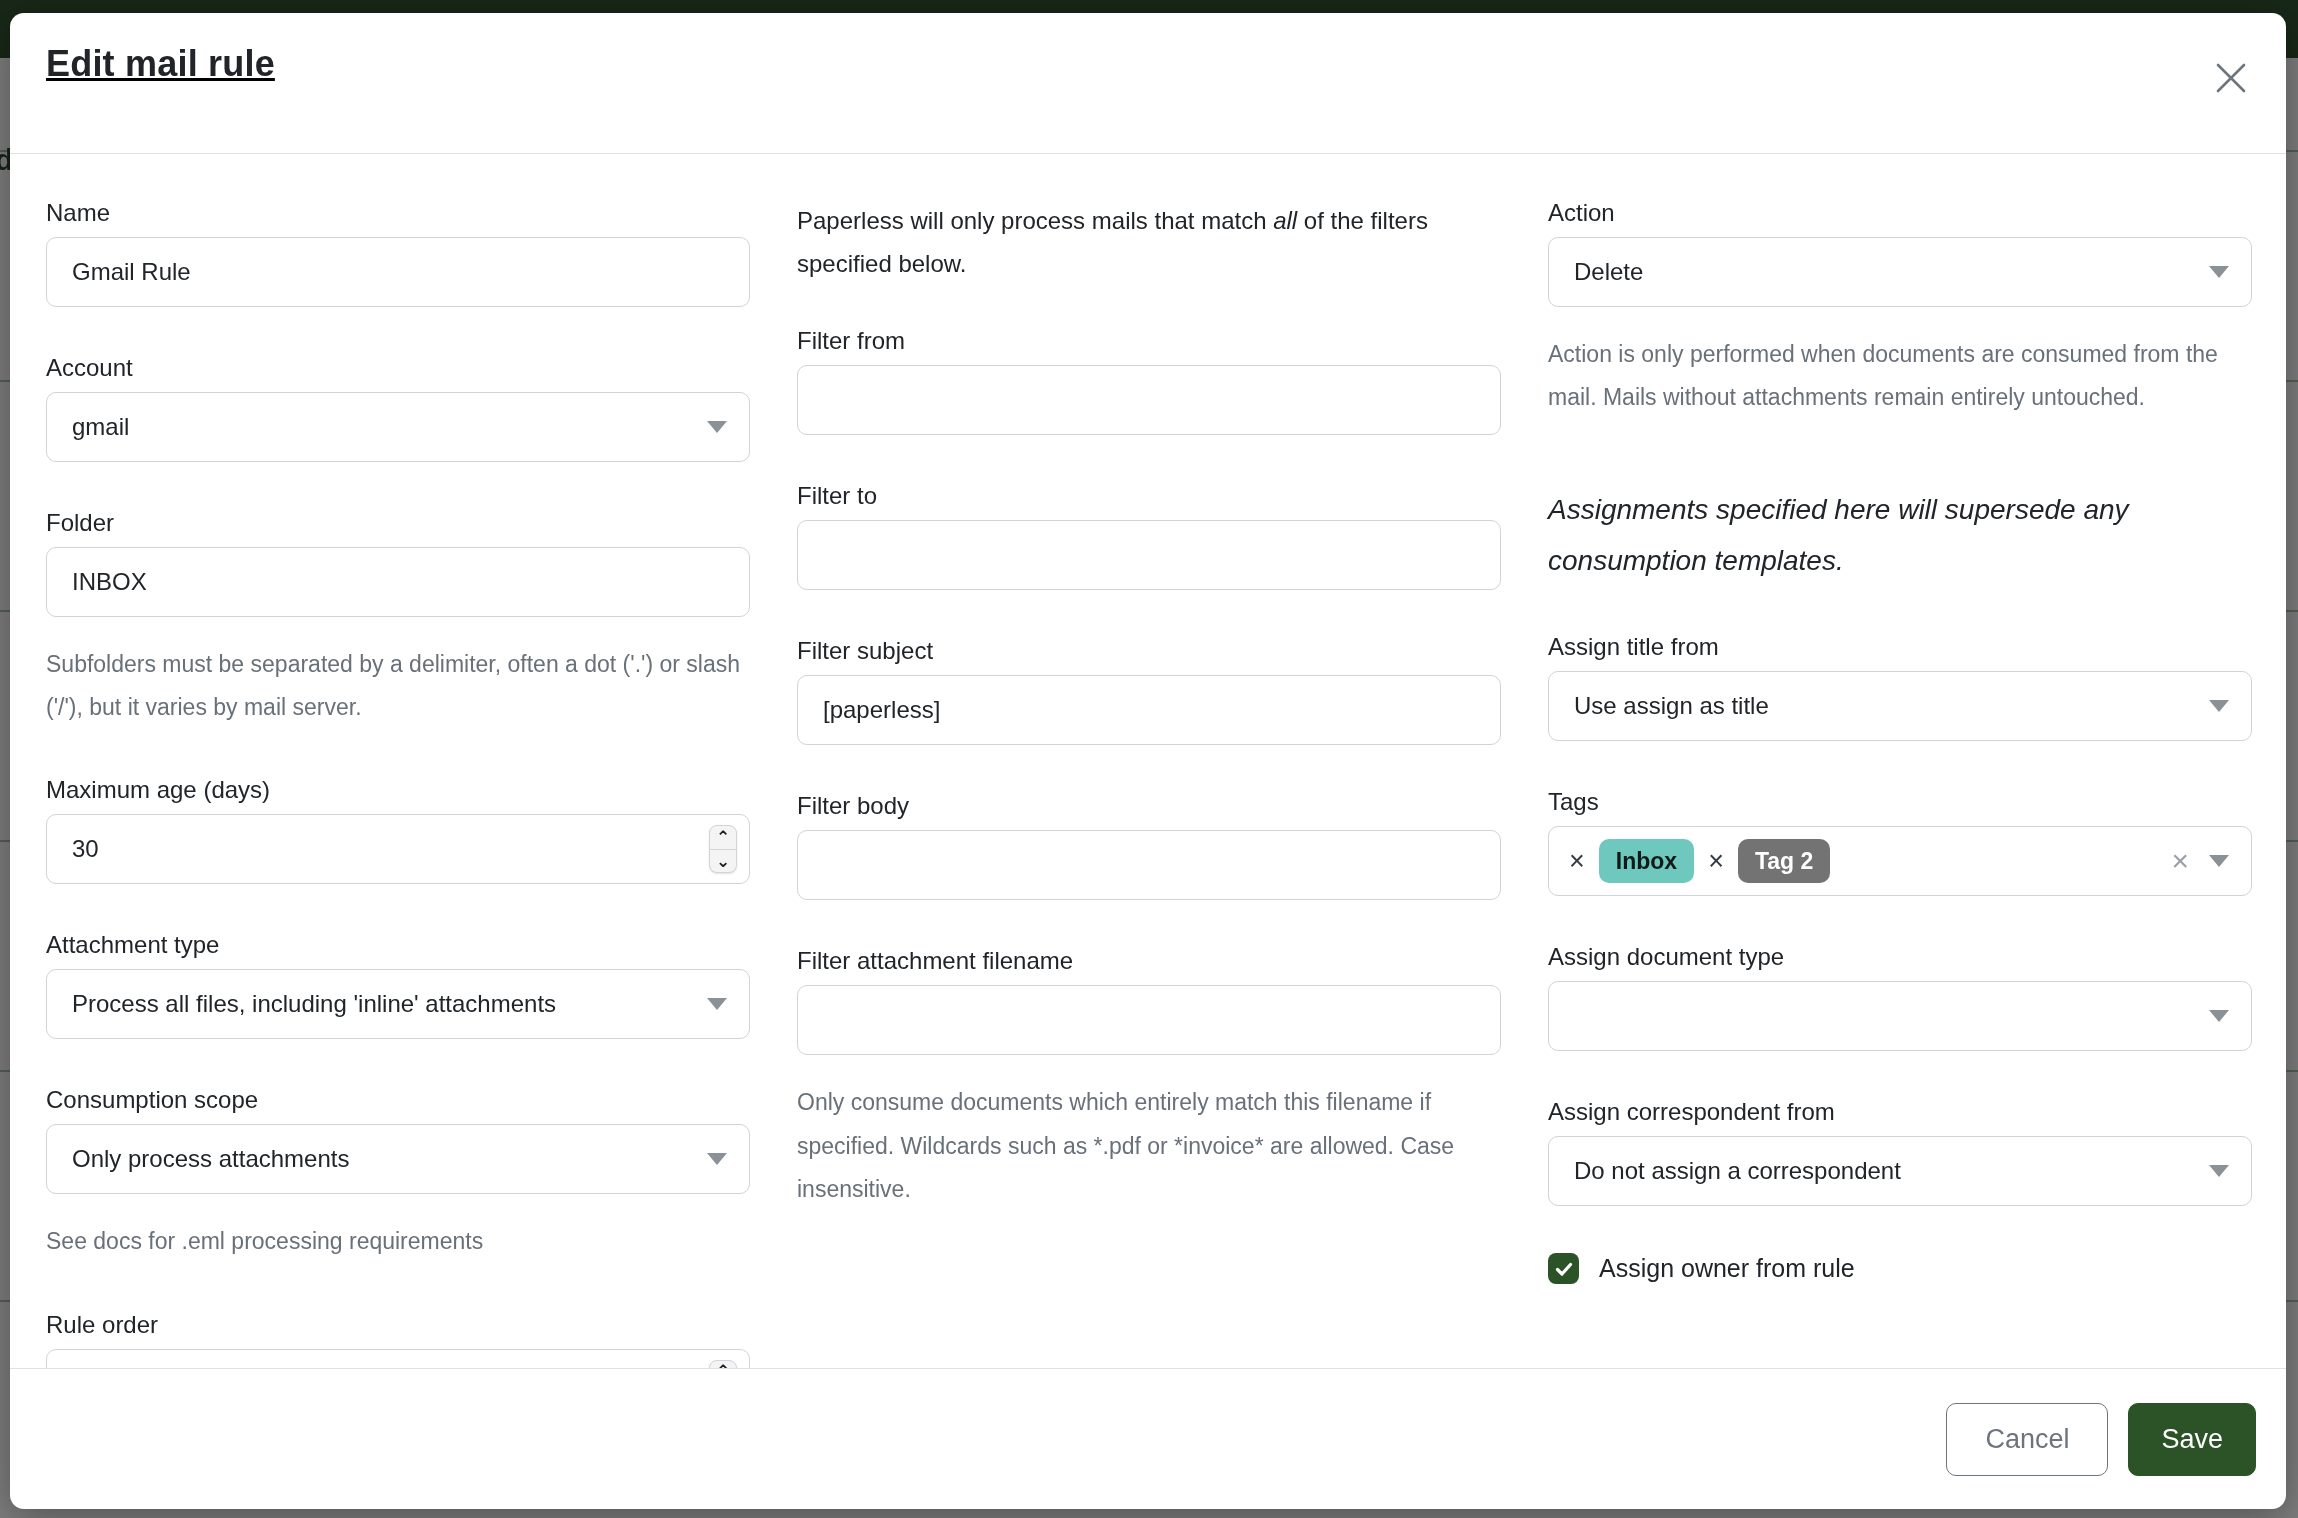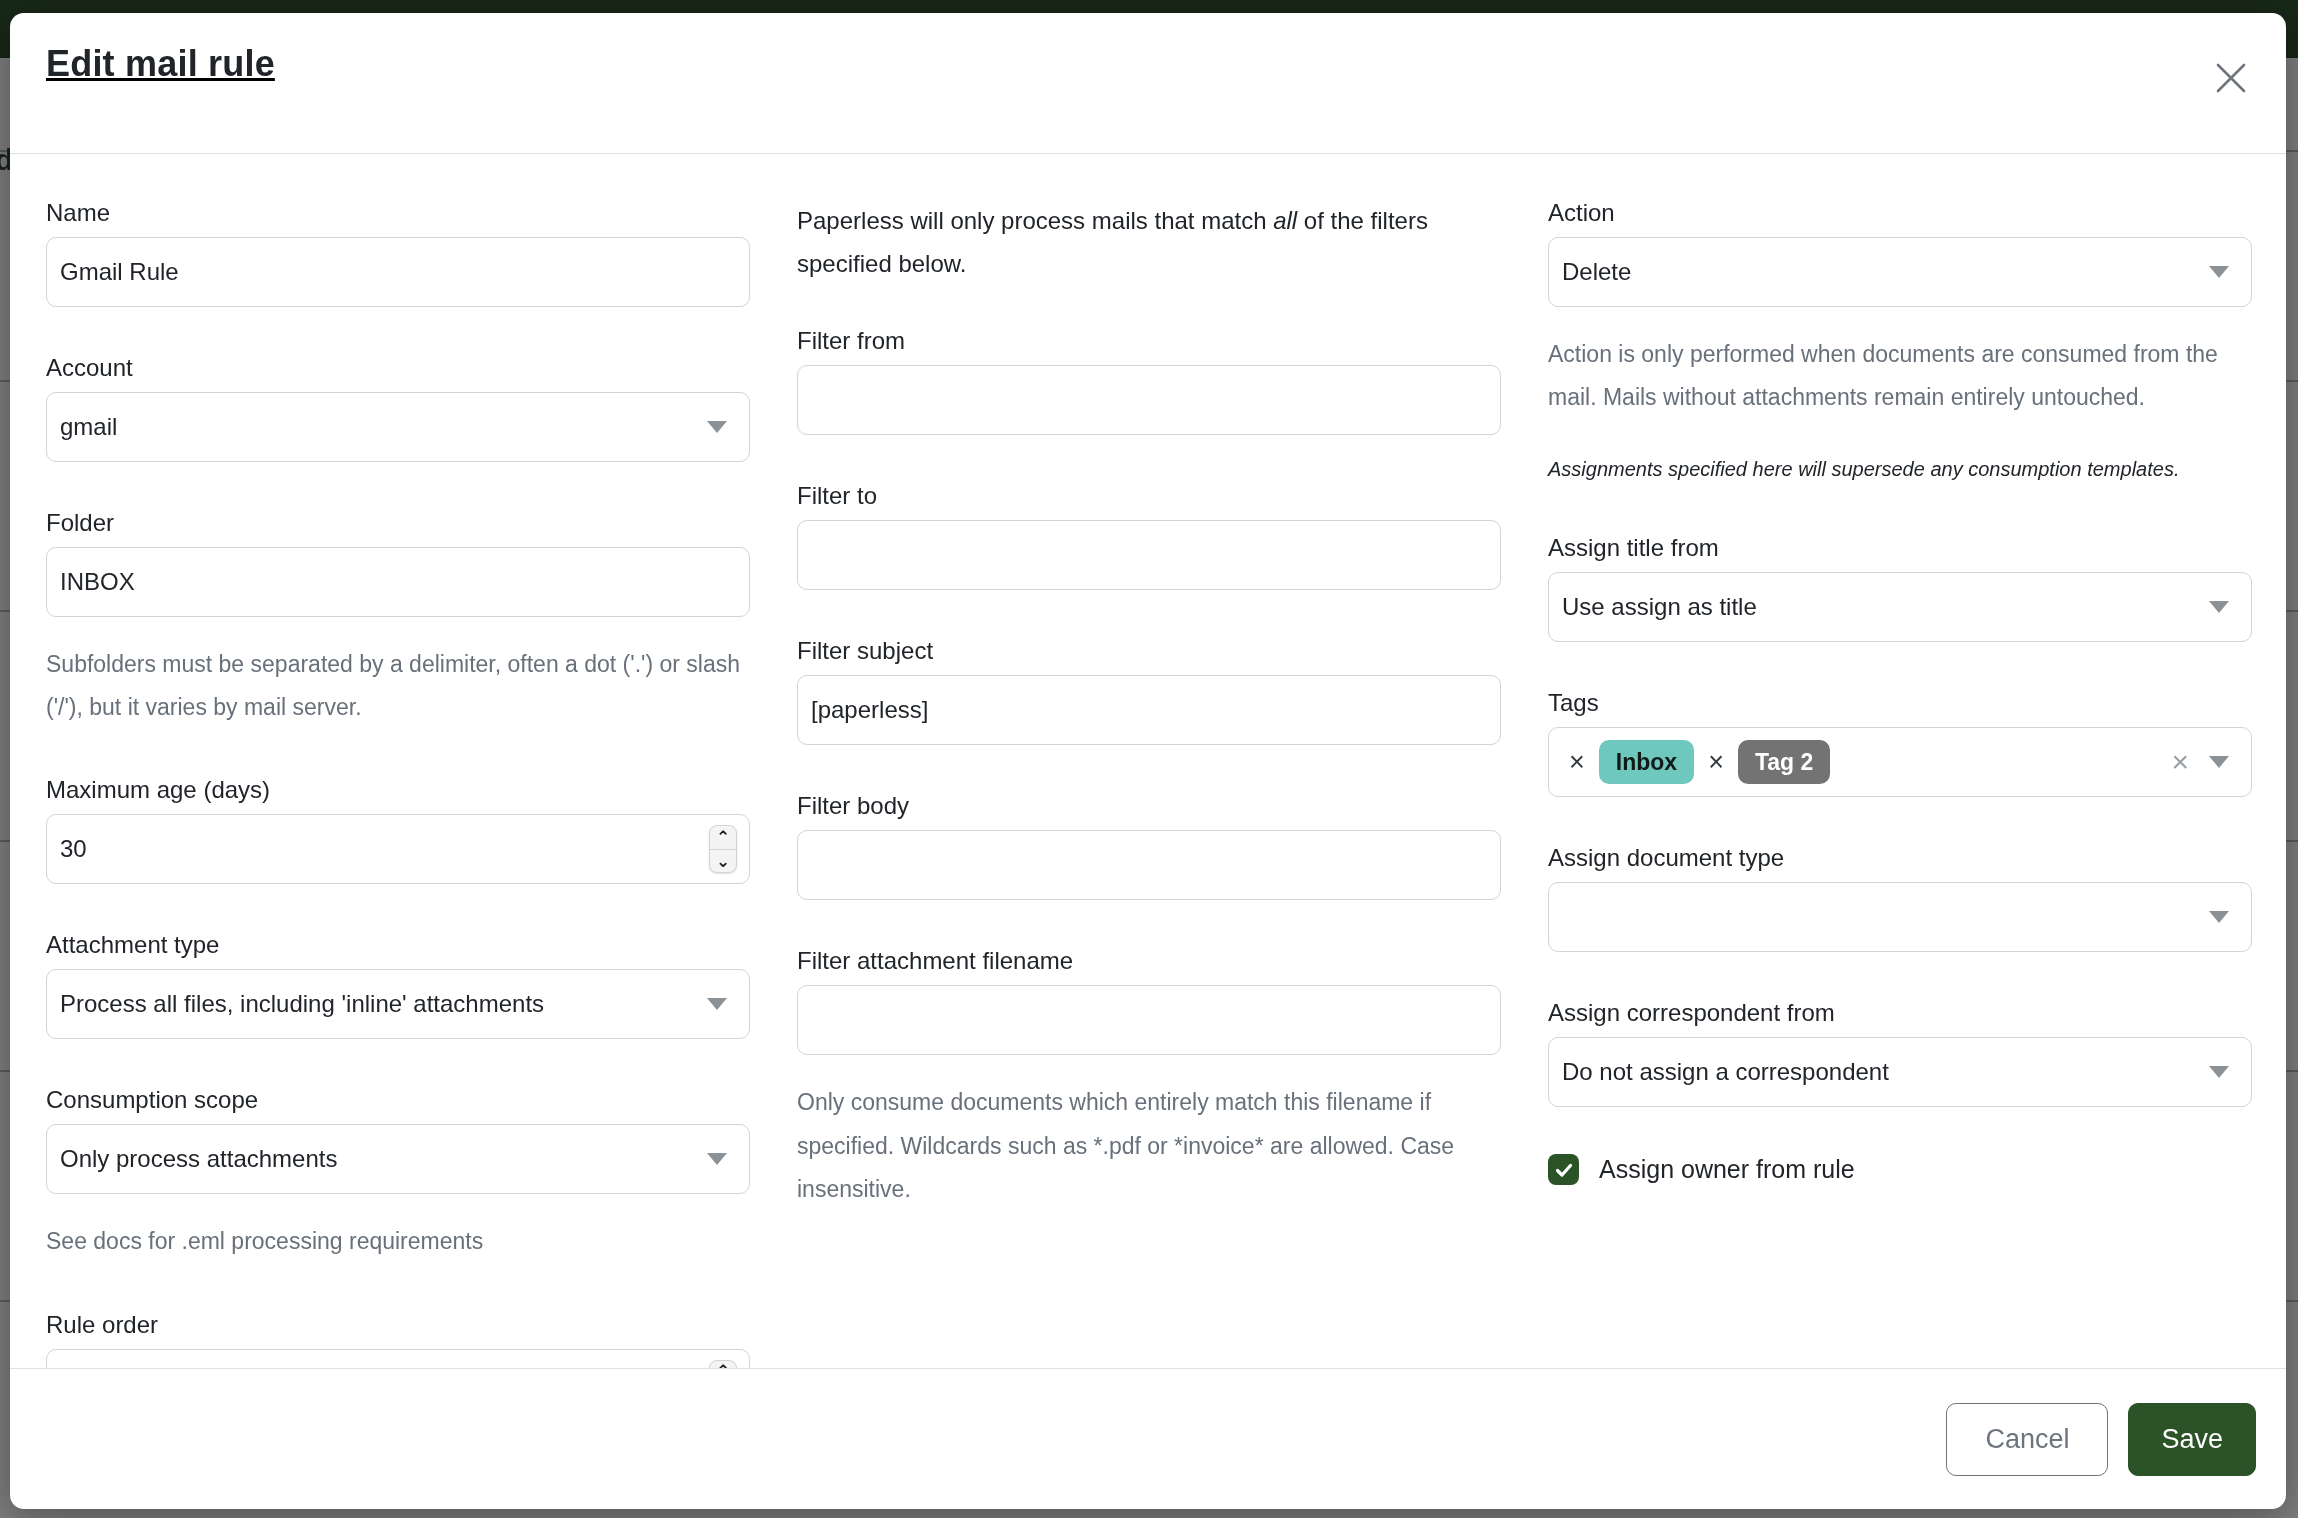--- a/index.html
+++ b/index.html
@@ -26,40 +26,40 @@
   .modal-title{ font-size:36px; font-weight:700; color:var(--text); letter-spacing:.2px; }
   .close-btn{ background:none; border:none; cursor:pointer; padding:8px; margin-top:10px; }
   .close-btn svg{ display:block; }
 
   .modal-body{ flex:1 1 auto; overflow:hidden; padding:45px 34px 0 36px;
     display:grid; grid-template-columns:1fr 1fr 1fr; column-gap:47px; }
 
   .field{ margin-bottom:47px; }
   .field-label{ display:block; font-size:24px; color:var(--text); margin-bottom:10px; }
   .control{ width:100%; height:70px; border:1px solid var(--border); border-radius:10px;
-    display:flex; align-items:center; padding:0 12px 0 13px; background:#fff; }
+    display:flex; align-items:center; padding:0 12px 0 25px; background:#fff; }
   .control input{ flex:1; border:none; outline:none; font-size:24px; color:var(--text);
     font-family:inherit; background:transparent; min-width:0; height:100%; }
   .select{ cursor:pointer; justify-content:space-between; padding-right:22px; }
   .select-value{ font-size:24px; color:var(--text); white-space:nowrap; }
   .caret{ width:0; height:0; border-left:10px solid transparent; border-right:10px solid transparent;
     border-top:12px solid #8a9197; flex:0 0 auto; }
   .helper{ font-size:23px; color:var(--muted); line-height:1.88; margin-top:26px; }
 
   
   .stepper{ flex:0 0 auto; width:28px; height:48px; border:1px solid #d4d4d8; border-radius:8px;
     background:#f4f4f5; box-shadow:0 1px 2px rgba(0,0,0,.12); display:flex; flex-direction:column;
     cursor:pointer; overflow:hidden; margin-left:8px; }
   .stepper span{ flex:1; display:flex; align-items:center; justify-content:center;
     font-size:17px; font-weight:700; color:#1b1f23; line-height:1; }
   .stepper span:first-child{ border-bottom:1px solid #d4d4d8; }
 
   
   .intro{ font-size:24px; color:var(--text); line-height:1.8; margin-bottom:42px; }
-  .note{ font-size:20px; font-style:italic; color:var(--text); line-height:1.8; margin:32px 0 47px; }
+  .note{ font-size:28px; font-style:italic; color:var(--text); line-height:1.8; margin:66px 0 47px; }
 
   
   .tags-box{ gap:10px; padding-left:16px; }
   .tag-x{ border:none; background:none; font-size:27px; color:#343a40; cursor:pointer; padding:0 4px; line-height:1; }
   .chip{ display:inline-flex; align-items:center; height:44px; padding:0 17px; border-radius:10px;
     font-size:23px; font-weight:700; }
   .tags-right{ margin-left:auto; display:flex; align-items:center; gap:20px; padding-right:10px; }
   .tags-clear{ border:none; background:none; font-size:30px; color:#9aa0a6; cursor:pointer; line-height:1; }
 
   

